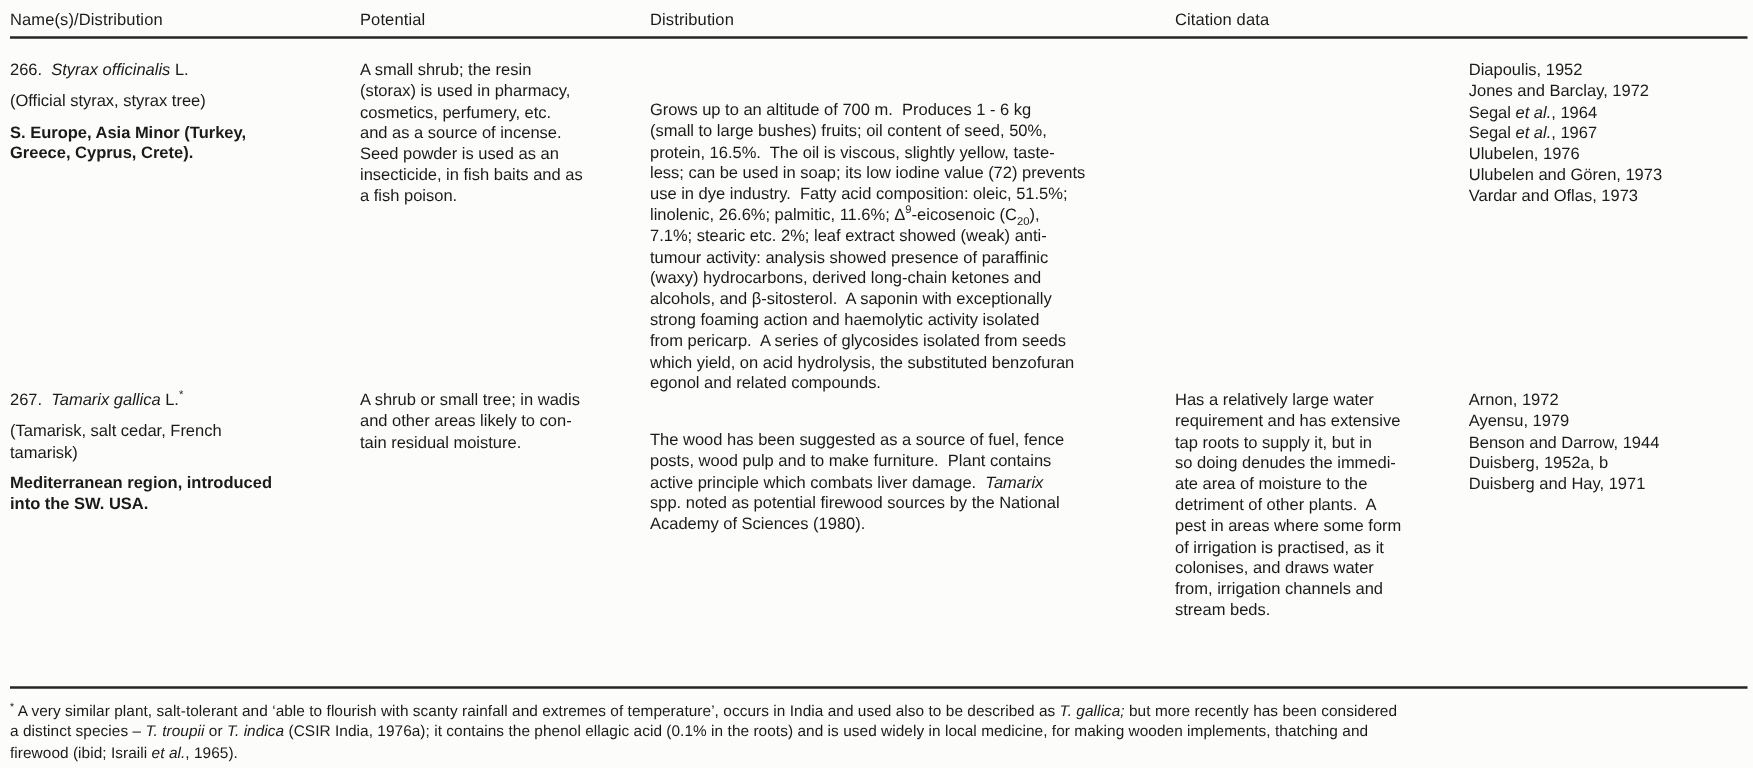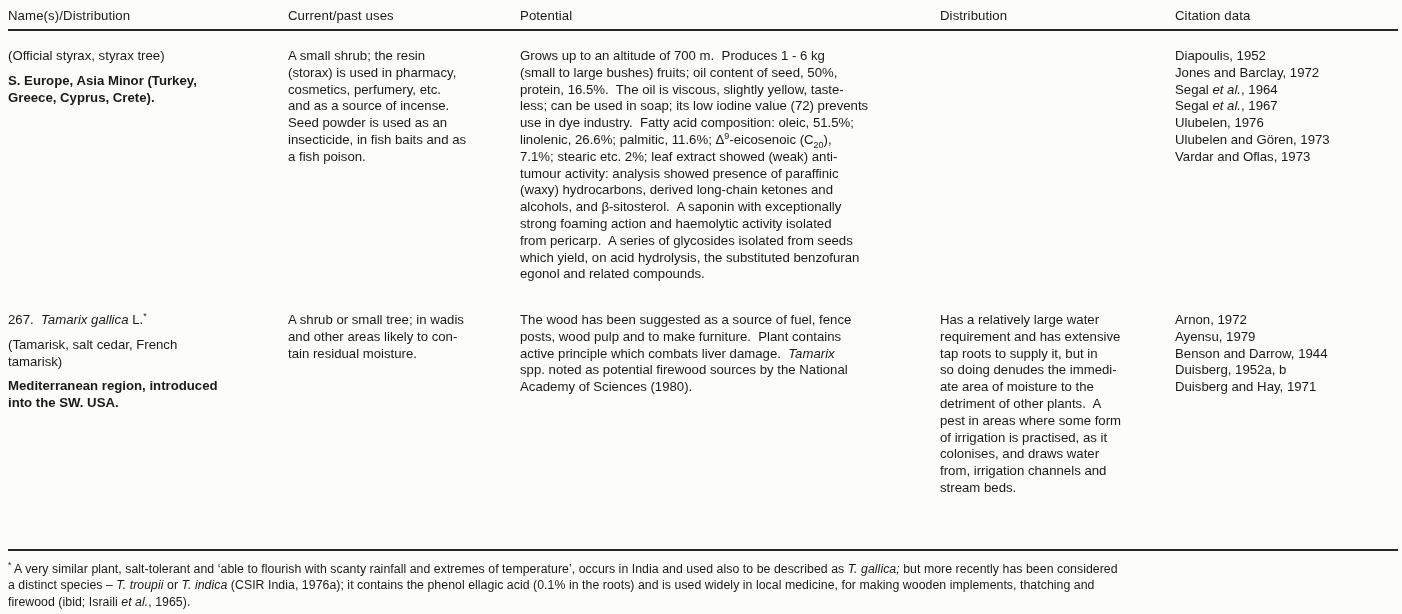--- a/index.html
+++ b/index.html
@@ -23,49 +23,49 @@
   .head { font-size: 13.2px; letter-spacing: 0.1px; }
   .rule {
     position: absolute; left: 8px; width: 1390px; height: 0;
     border-top: 2px solid #262626;
   }
   .rule-top { top: 29px; }
   .rule-bottom { top: 549px; }
   .row-266 { top: 48px; }
   .row-267 { top: 312px; }
   .cell { padding-right: 12px; }
-  .cell-potential { padding-right: 2px; }
+  .cell-potential { padding-right: 2px; margin-top: 32px; }
   .para { margin-bottom: 8px; }
   .para:last-child { margin-bottom: 0; font-weight: bold; }
   .citation-line { white-space: nowrap; }
   .footnote {
     position: absolute; top: 561px; left: 8px; width: 1392px;
     font-size: 12.3px; line-height: 16.4px; letter-spacing: 0.05px;
   }
   sup { font-size: 68%; vertical-align: super; line-height: 0; }
   sub { font-size: 68%; vertical-align: sub; line-height: 0; text-align: right; }
   i { font-style: italic; }
 </style>
 </head>
 <body>
 
 <div class="page">
 
   <div class="grid5 thead">
     <div class="head">Name(s)/Distribution</div>
-    <div class="head">Current/past uses</div>
     <div class="head">Potential</div>
     <div class="head">Distribution</div>
     <div class="head">Citation data</div>
   </div>
 
   <div class="rule rule-top"></div>
 
   <div class="grid5 row-266">
     <div class="cell">
+      <p class="para">266.&nbsp; <i>Styrax officinalis</i> L.</p>
       <p class="para">(Official styrax, styrax tree)</p>
       <p class="para">S. Europe, Asia Minor (Turkey,<br>Greece, Cyprus, Crete).</p>
     </div>
     <div class="cell">A small shrub; the resin<br>(storax) is used in pharmacy,<br>cosmetics, perfumery, etc.<br>and as a source of incense.<br>Seed powder is used as an<br>insecticide, in fish baits and as<br>a fish poison.</div>
     <div class="cell cell-potential">Grows up to an altitude of 700 m.&nbsp; Produces 1 - 6 kg<br>(small to large bushes) fruits; oil content of seed, 50%,<br>protein, 16.5%.&nbsp; The oil is viscous, slightly yellow, taste-<br>less; can be used in soap; its low iodine value (72) prevents<br>use in dye industry.&nbsp; Fatty acid composition: oleic, 51.5%;<br>linolenic, 26.6%; palmitic, 11.6%; Δ<sup>9</sup>-eicosenoic (C<sub>20</sub>),<br>7.1%; stearic etc. 2%; leaf extract showed (weak) anti-<br>tumour activity: analysis showed presence of paraffinic<br>(waxy) hydrocarbons, derived long-chain ketones and<br>alcohols, and β-sitosterol.&nbsp; A saponin with exceptionally<br>strong foaming action and haemolytic activity isolated<br>from pericarp.&nbsp; A series of glycosides isolated from seeds<br>which yield, on acid hydrolysis, the substituted benzofuran<br>egonol and related compounds.</div>
     <div class="cell"></div>
     <div class="cell">
         <div class="citation-line">Diapoulis, 1952</div>
         <div class="citation-line">Jones and Barclay, 1972</div>
         <div class="citation-line">Segal <i>et al.</i>, 1964</div>

